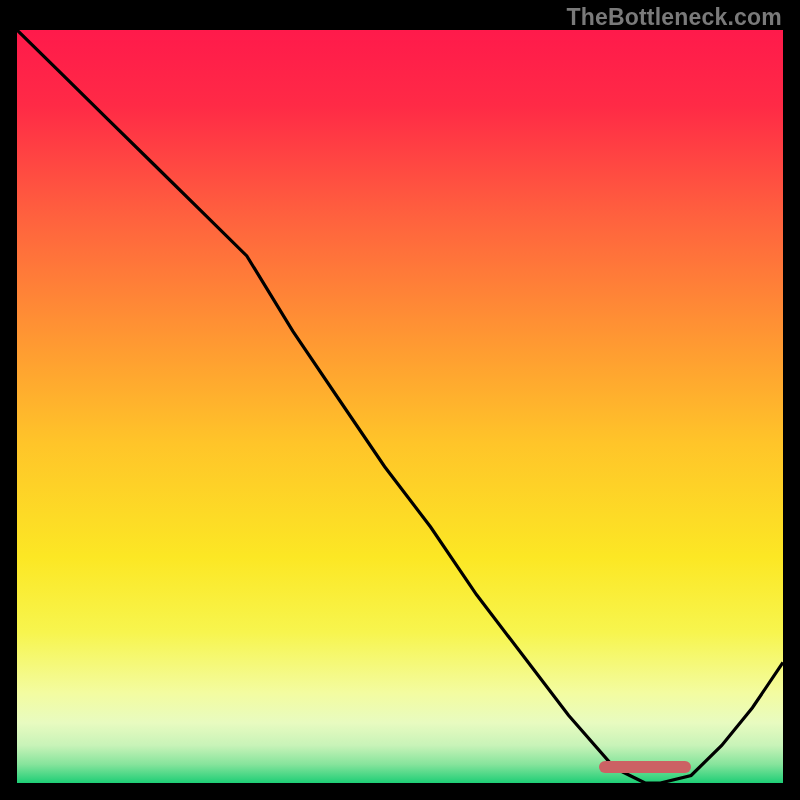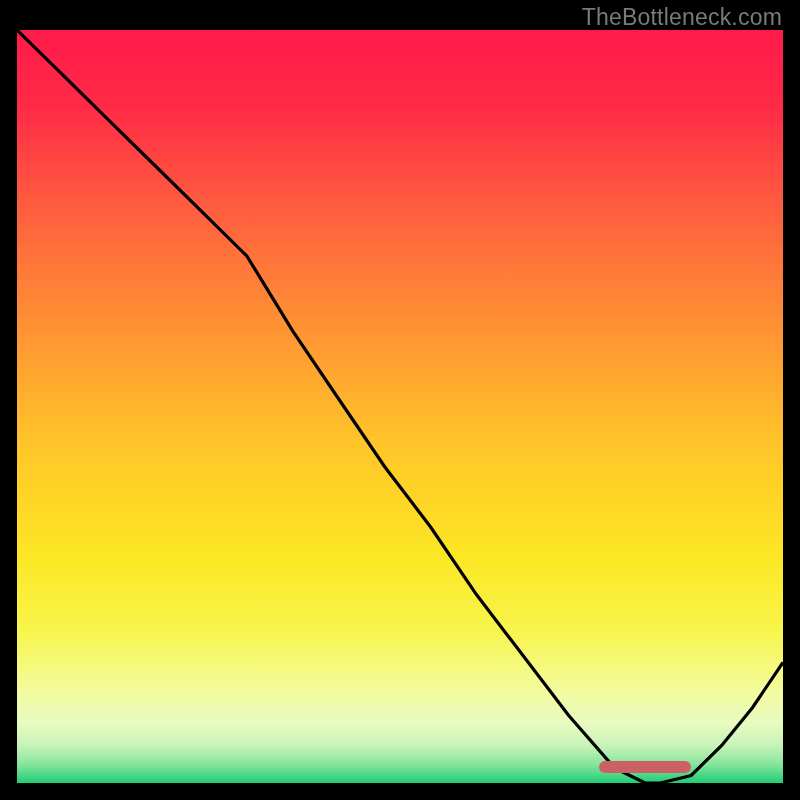--- a/index.html
+++ b/index.html
@@ -26,21 +26,21 @@
     width: 766px;
     height: 753px;
     overflow: hidden;
   }
   .watermark {
     position: absolute;
     top: 4px;
     right: 18px;
     color: #7a7a7a;
     font-size: 23px;
-    font-weight: 400;
+    font-weight: 700;
     letter-spacing: 0.2px;
   }
   svg.curve {
     position: absolute;
     left: 0;
     top: 0;
     width: 766px;
     height: 753px;
     pointer-events: none;
   }

